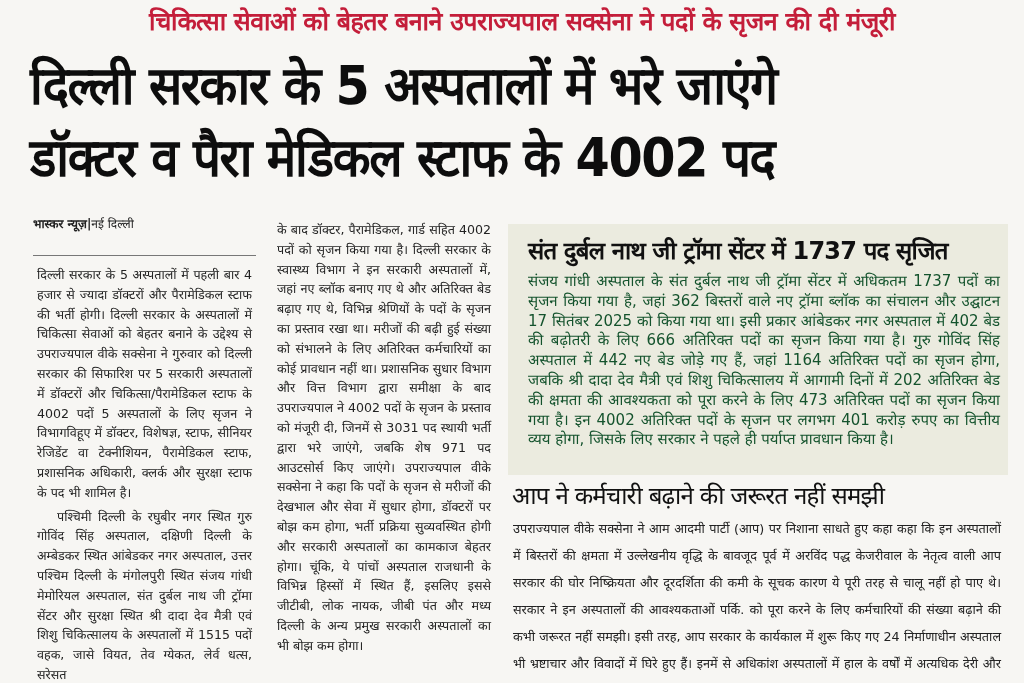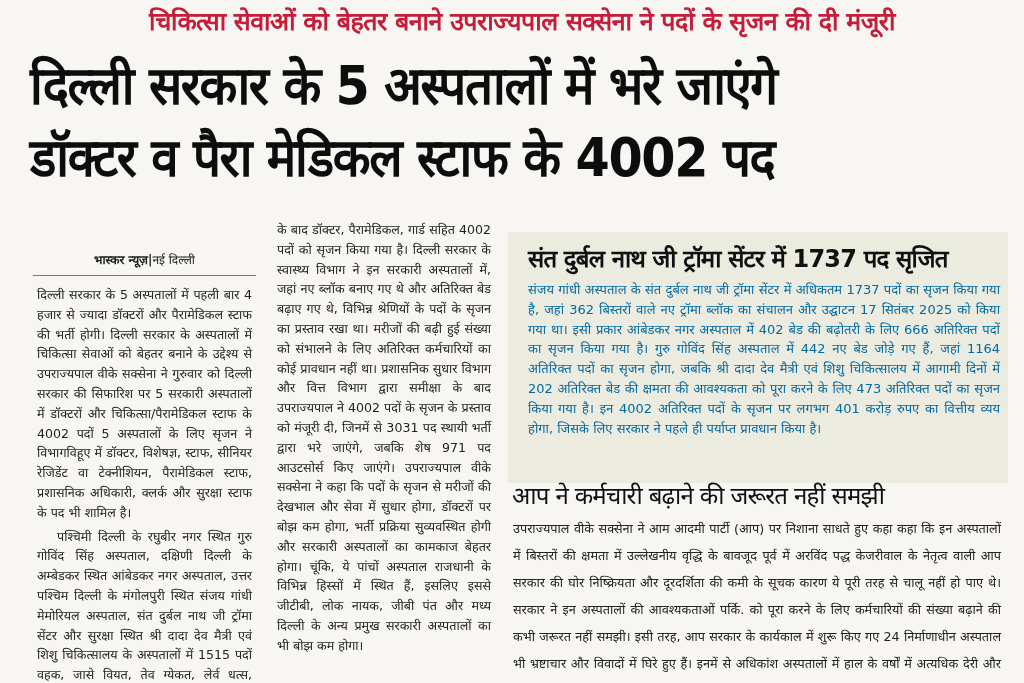--- a/index.html
+++ b/index.html
@@ -34,41 +34,40 @@
   .col {
     position: absolute;
     font-size: 12.6px;
     line-height: 19.8px;
     text-align: justify;
     color: #222;
   }
   .col1 { left: 33px; top: 216px; width: 223px; }
   .col2 { left: 273px; top: 216px; width: 222px; }
   .byline {
-    text-align: center; font-size: 12px; font-weight: bold;
-    padding-bottom: 7px; border-bottom: 1px solid #777; margin-bottom: 9px;
+    font-size: 12px; font-weight: bold;
+    padding-bottom: 23px; border-bottom: 1px solid #777; margin-bottom: 9px;
     line-height: 16px;
-    margin-top: 36px;
   }
   .byline .place { font-weight: normal; }
   .col p { margin: 4px; }
   .col p + p { text-indent: 20px; }
   .box {
-    position: absolute; left: 508px; top: 232px; width: 500px; height: 251px;
+    position: absolute; left: 508px; top: 224px; width: 500px; height: 251px;
     background: #ebebdf;
     padding: 0;
   }
   .box h2 {
     margin: 0; position: absolute; left: 20px; top: 10px;
     font-size: 24px; font-weight: bold; color: #111; letter-spacing: -0.8px;
     white-space: nowrap; line-height: 34px;
   }
   .box p {
     margin: 0; position: absolute; left: 20px; top: 48px; width: 472px;
-    font-size: 13px; line-height: 19.8px; color: #0369a1; text-align: justify;
+    font-size: 15px; line-height: 19.8px; color: #14532d; text-align: justify;
   }
   .section2 h2 {
     position: absolute; left: 512px; top: 479px; margin: 0;
     font-size: 24px; font-weight: normal; color: #111; letter-spacing: -0.8px;
     white-space: nowrap; line-height: 34px;
   }
   .section2 p {
     position: absolute; left: 513px; top: 515px; width: 488px; margin: 0;
     font-size: 12.7px; line-height: 27px; color: #222; text-align: justify;
   }

